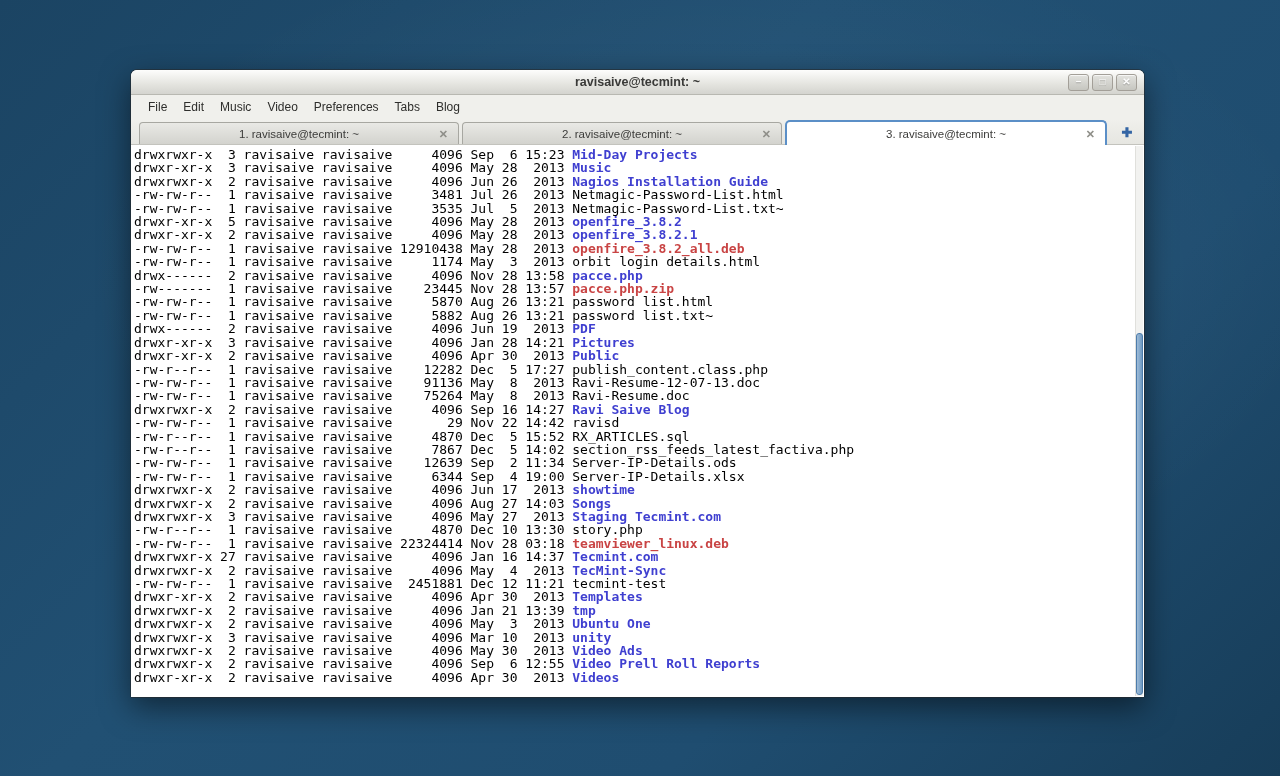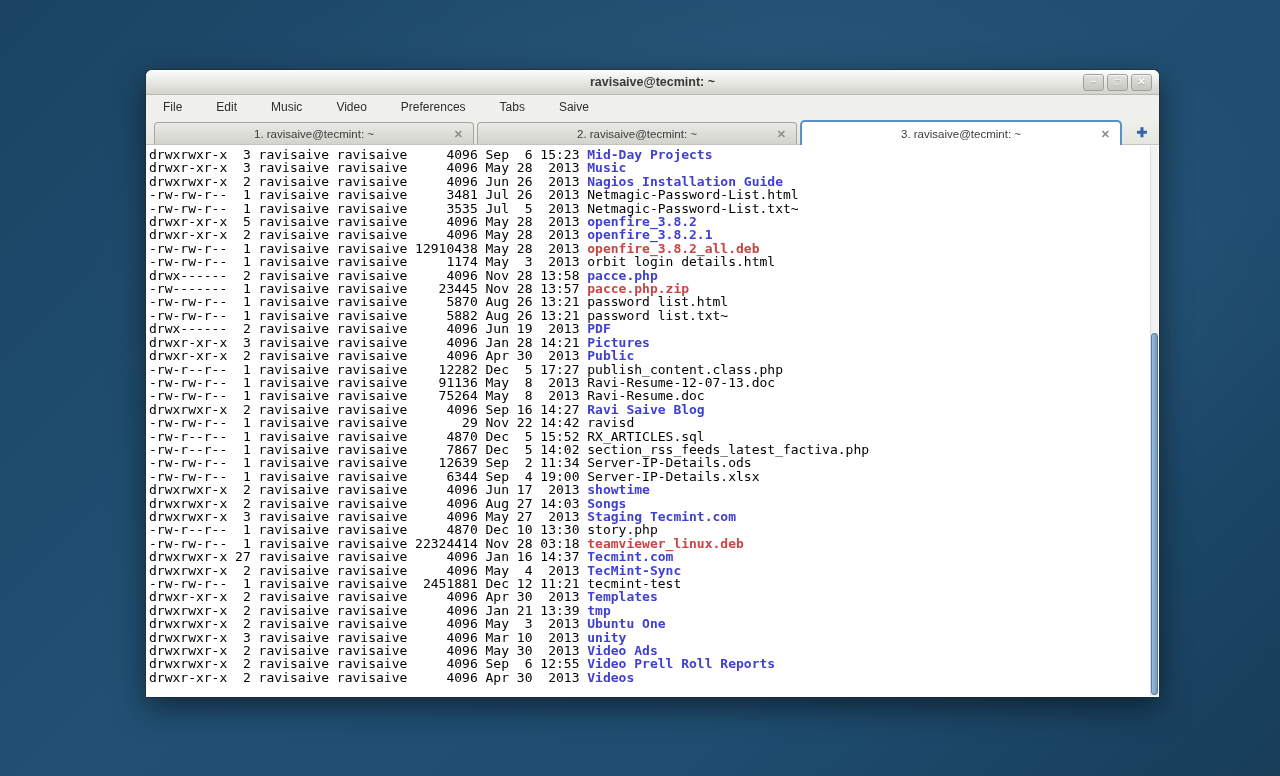--- a/index.html
+++ b/index.html
@@ -9,21 +9,21 @@
     font-family: "Liberation Sans", sans-serif;
   }
   body {
     background:
       radial-gradient(ellipse 900px 500px at 55% 35%, rgba(255,255,255,0.06), rgba(0,0,0,0) 70%),
       linear-gradient(135deg, #1b4463 0%, #215073 40%, #1f4d70 70%, #173d59 100%);
   }
 
   .window {
     position: absolute;
-    left: 146px; top: 70px;
+    left: 131px; top: 70px;
     width: 1013px; height: 627px;
     border-radius: 6px 6px 2px 2px;
     box-shadow: 0 0 0 1px rgba(40,40,40,0.55), 0 10px 30px rgba(0,0,0,0.5);
     background: #ffffff;
     display: flex;
     flex-direction: column;
   }
 
   
   .titlebar {
@@ -64,21 +64,21 @@
   }
 
   
   .menubar {
     height: 24px;
     flex: 0 0 24px;
     background: #f0f0ec;
     display: flex;
     align-items: center;
     padding-left: 9px;
-    gap: 18px;
+    gap: 0;
   }
   .menu-item {
     font-size: 12px;
     color: #2e2e2c;
     padding: 3px 8px;
     border-radius: 3px;
   }
 
   
   .tabbar {
@@ -198,21 +198,21 @@
     </div>
   </div>
 
   <div class="menubar">
       <span class="menu-item">File</span>
       <span class="menu-item">Edit</span>
       <span class="menu-item">Music</span>
       <span class="menu-item">Video</span>
       <span class="menu-item">Preferences</span>
       <span class="menu-item">Tabs</span>
-      <span class="menu-item">Saive</span>
+      <span class="menu-item">Blog</span>
     </div>
 
   <div class="tabbar">
 
   <div class="tab">
         <span class="tab-label">1. ravisaive@tecmint: ~</span>
         <span class="tab-close">✕</span>
       </div>
       <div class="tab">
         <span class="tab-label">2. ravisaive@tecmint: ~</span>

